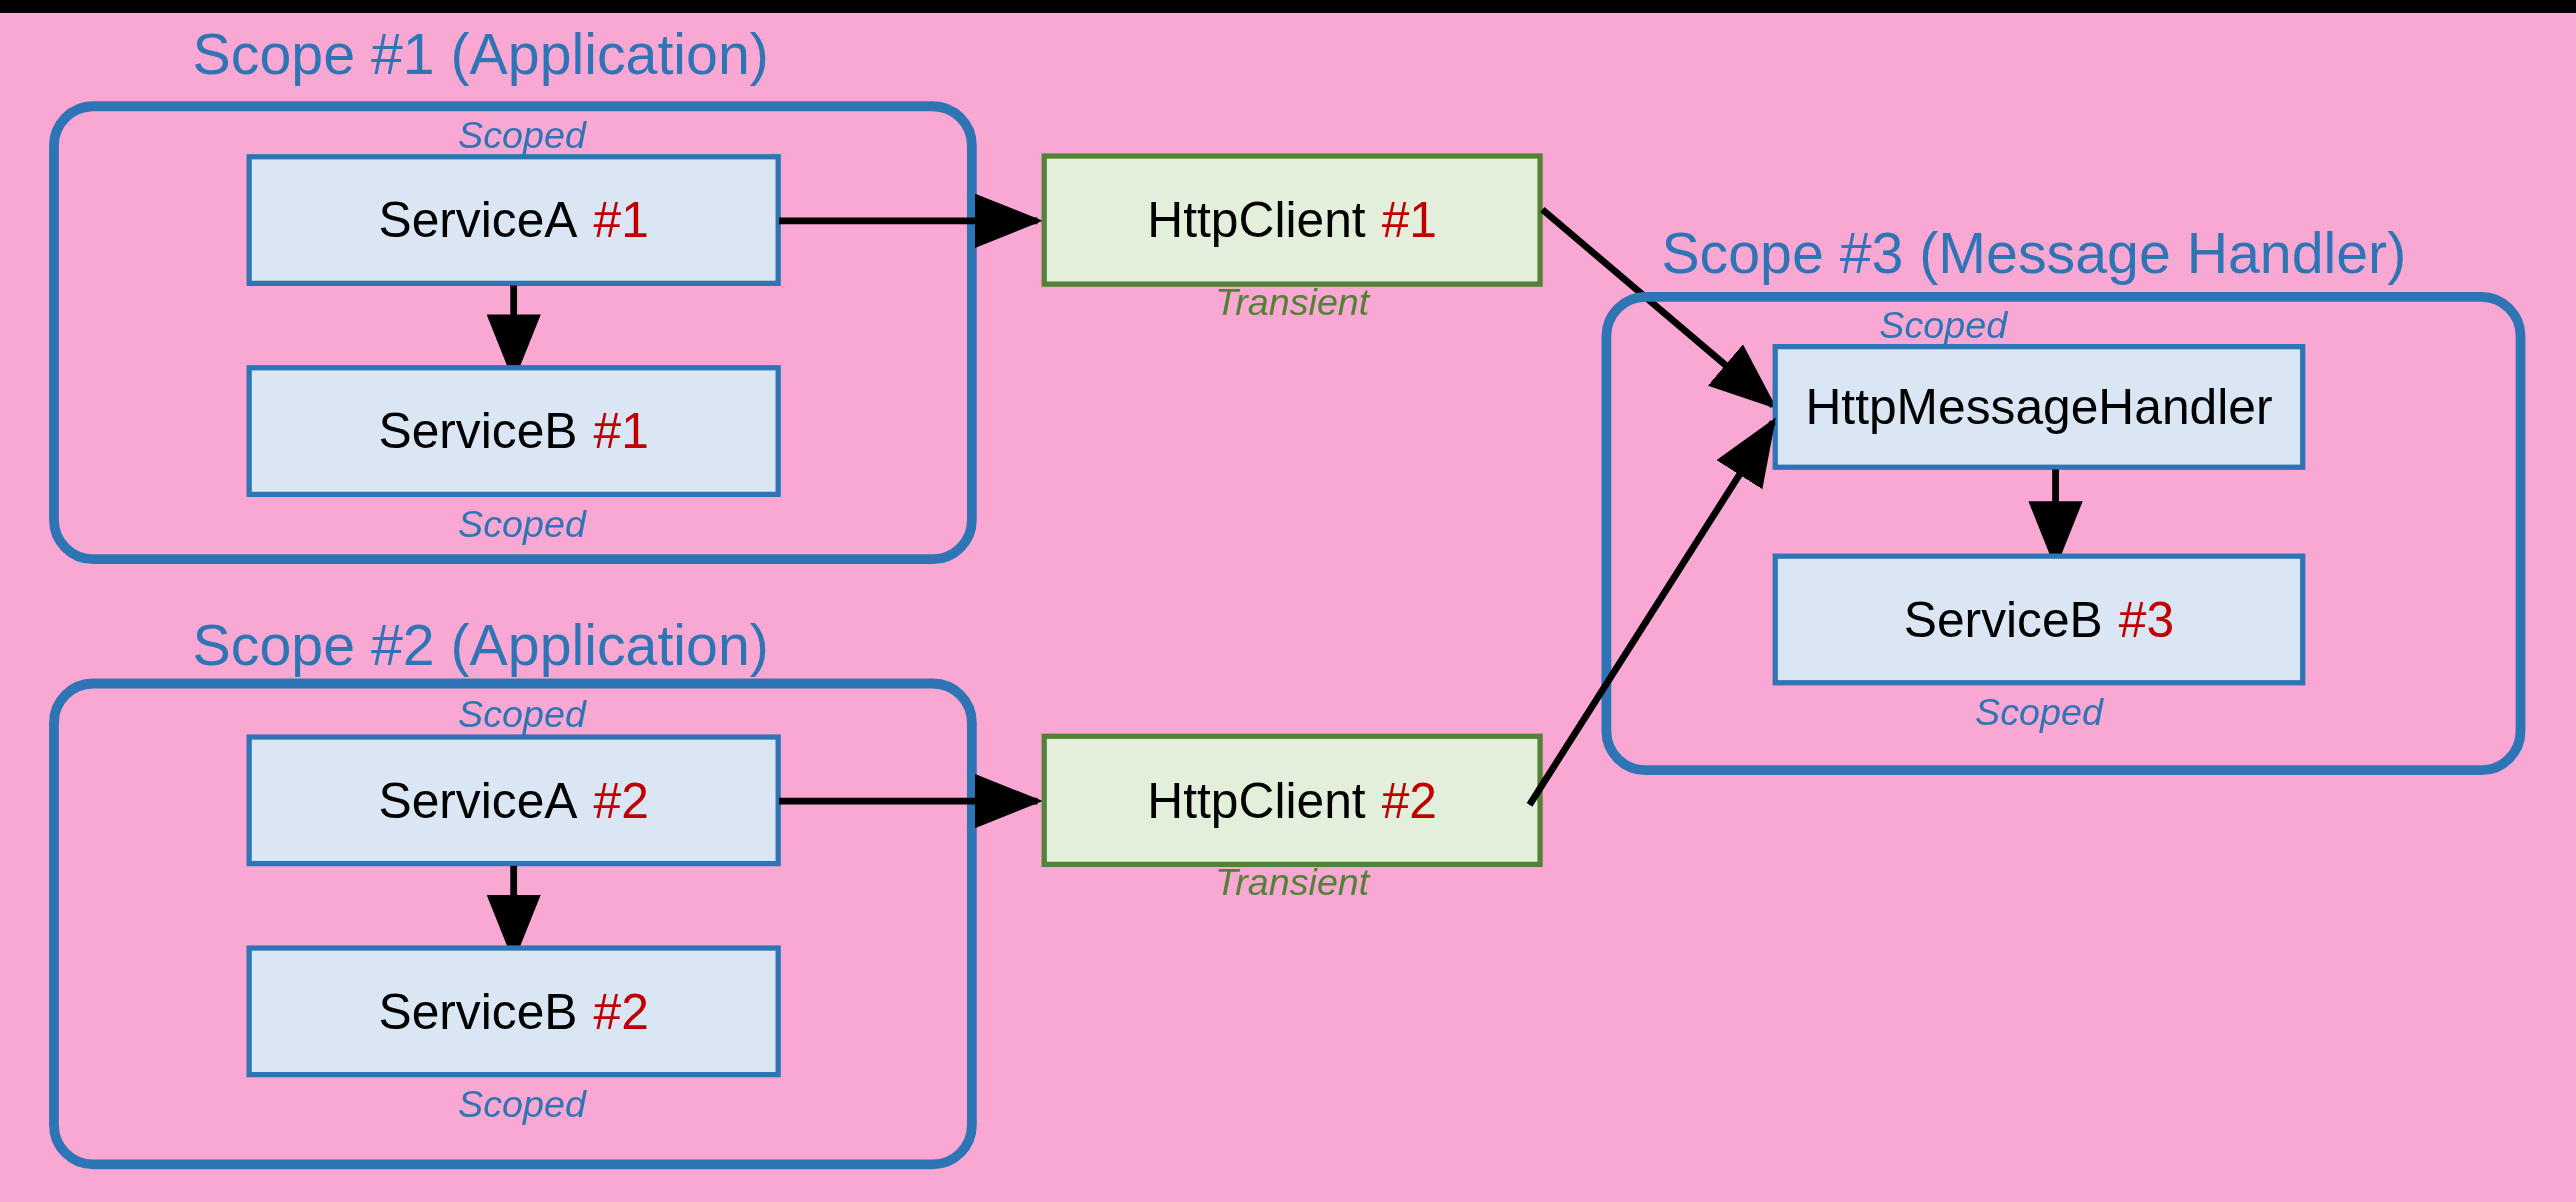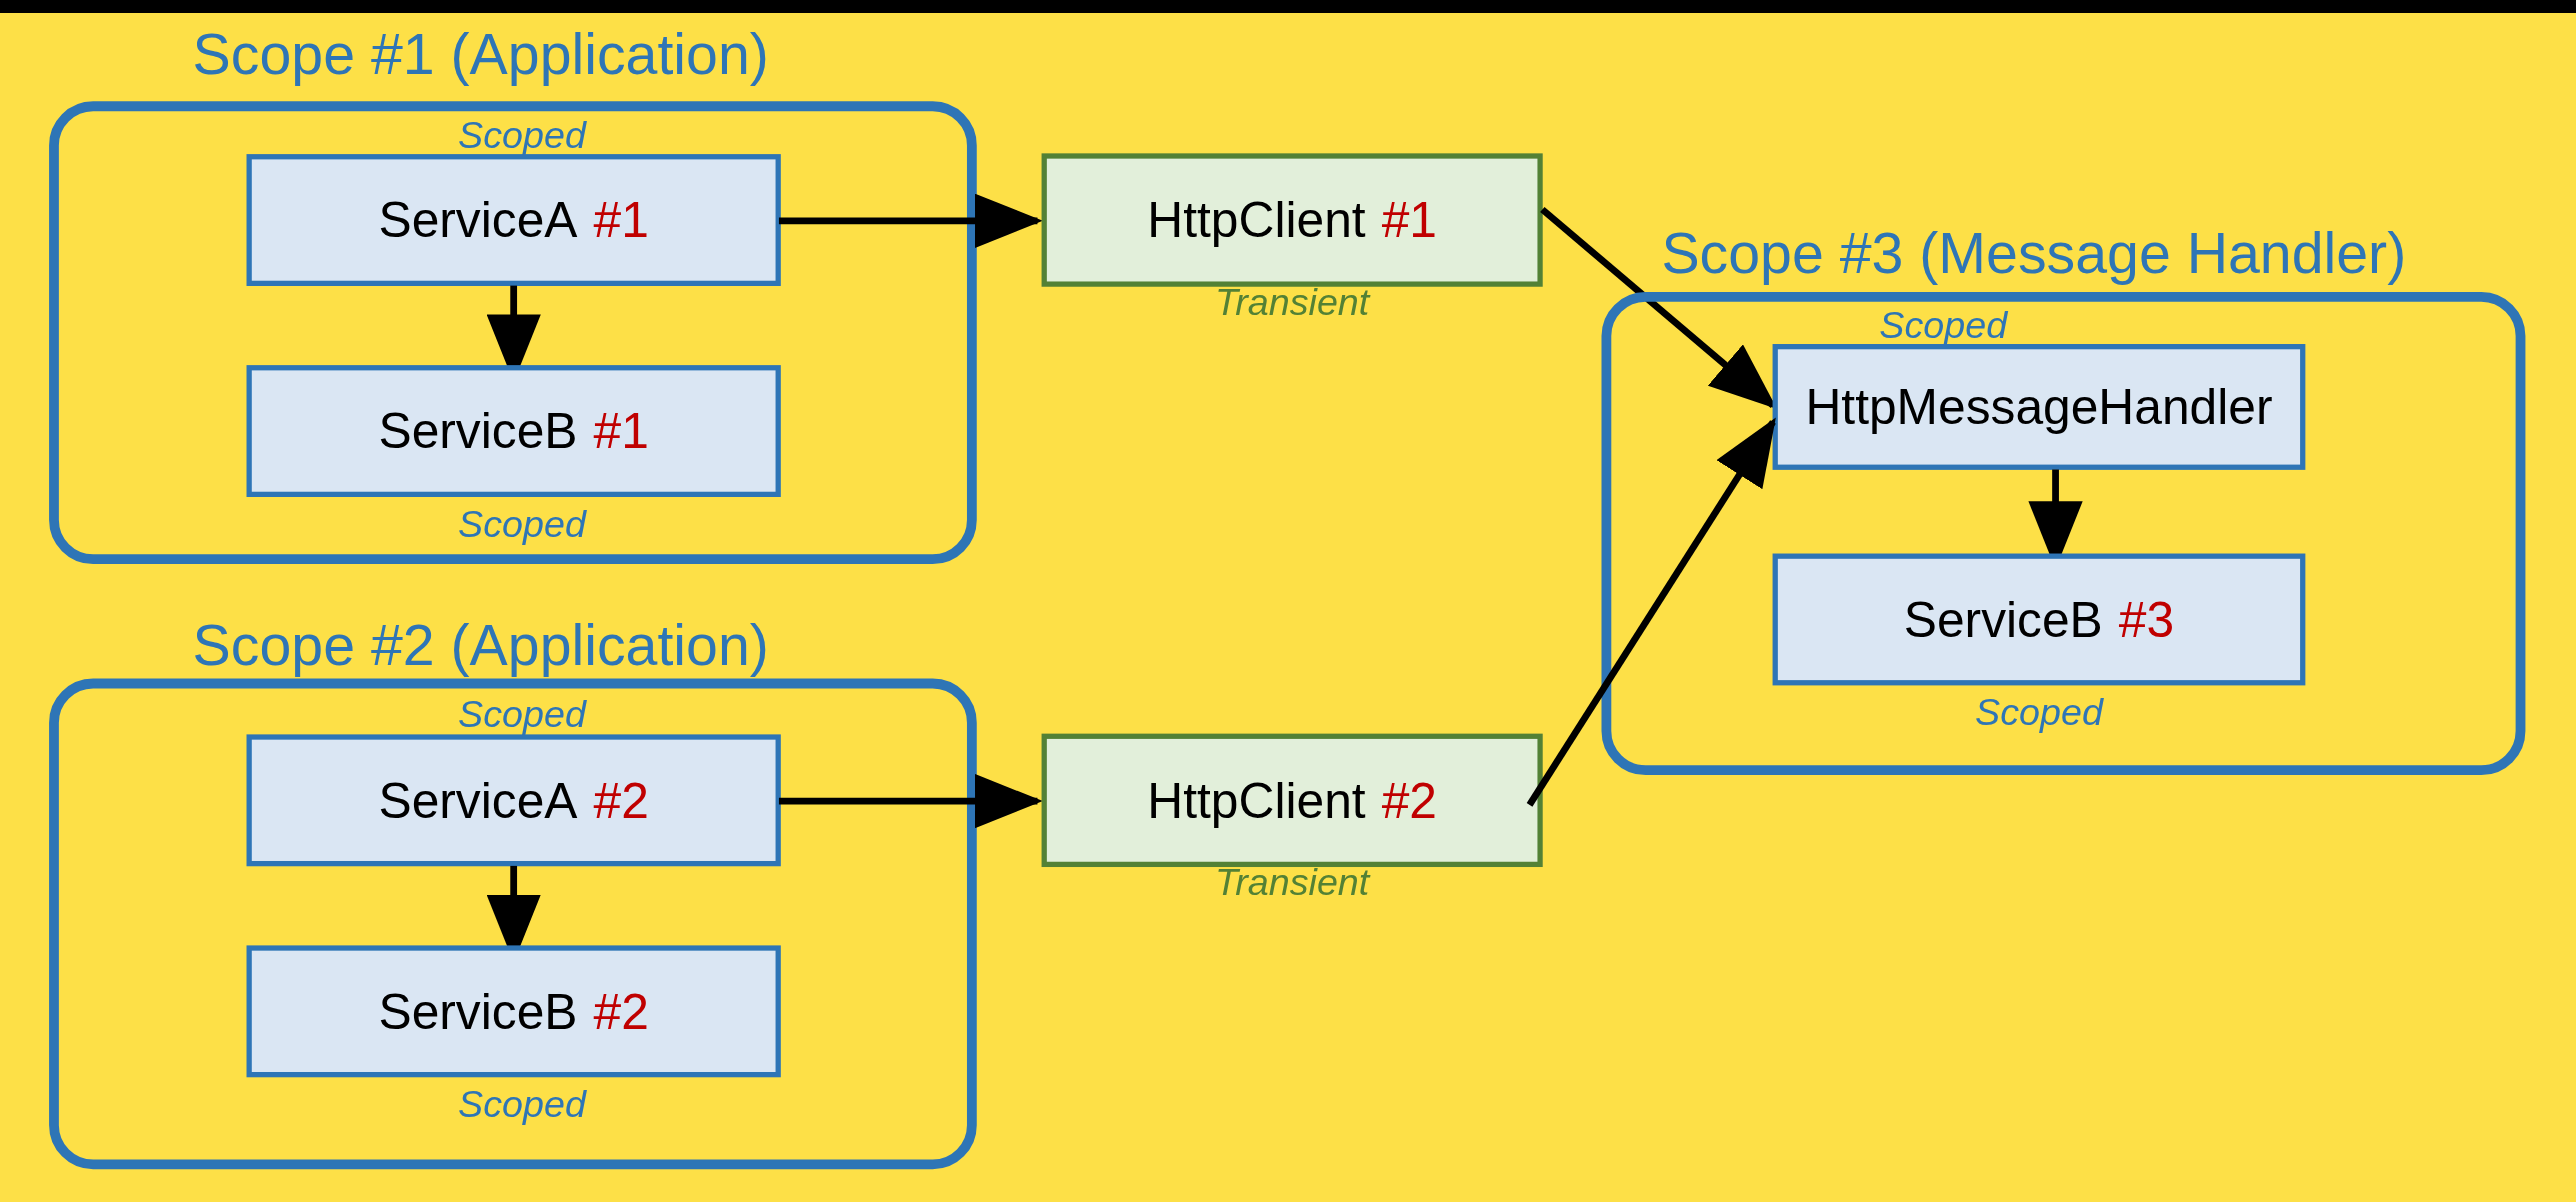--- a/index.html
+++ b/index.html
@@ -1,17 +1,17 @@
 <!DOCTYPE html>
 <html style="font-size:12px"><head>
 <meta charset="utf-8">
 <style>
   html,body{margin:0;padding:0;background:#ffffff;}
   body{width:2576px;height:1202px;overflow:hidden;font-family:"Liberation Sans",sans-serif;}
-  #stage{position:relative;width:2576px;height:1202px;background:#fde047;}
+  #stage{position:relative;width:2576px;height:1202px;background:#f9a8d4;}
   #bar-top{position:absolute;left:0;top:0;width:2576px;height:13px;background:#000000;}
   svg.diagram{position:absolute;left:0;top:0;width:2576px;height:1202px;display:block;}
   .scope-title{font-family:"Liberation Sans",sans-serif;font-size:76px;fill:#2e75b6;}
   .box-label{font-family:"Liberation Sans",sans-serif;font-size:66px;fill:#000000;}
   .box-num{font-family:"Liberation Sans",sans-serif;font-size:66px;fill:#c00000;}
   .lifetime-blue{font-family:"Liberation Sans",sans-serif;font-size:50px;font-style:italic;fill:#2e75b6;}
   .lifetime-green{font-family:"Liberation Sans",sans-serif;font-size:50px;font-style:italic;fill:#538135;}
 </style>
 </head>
 <body>

